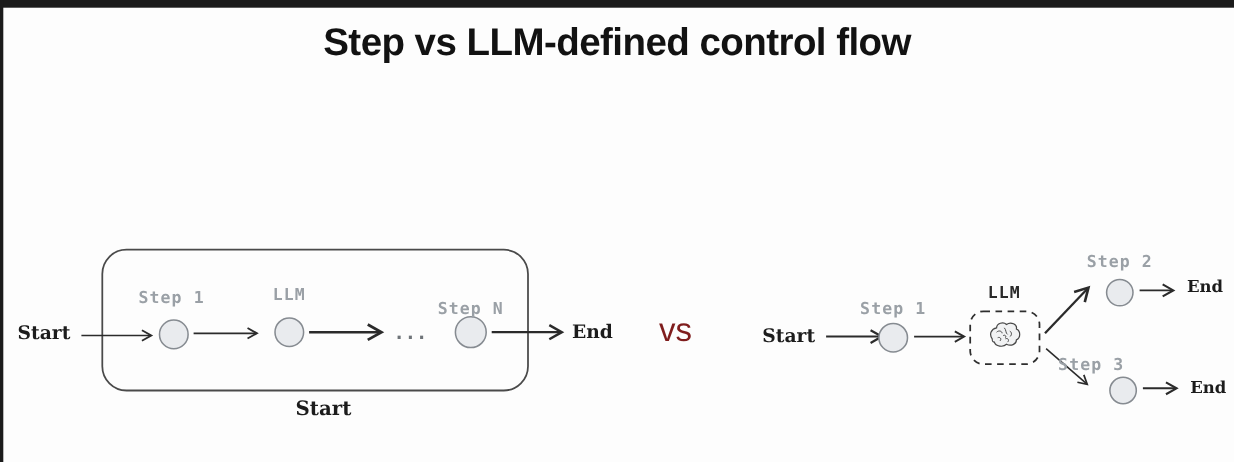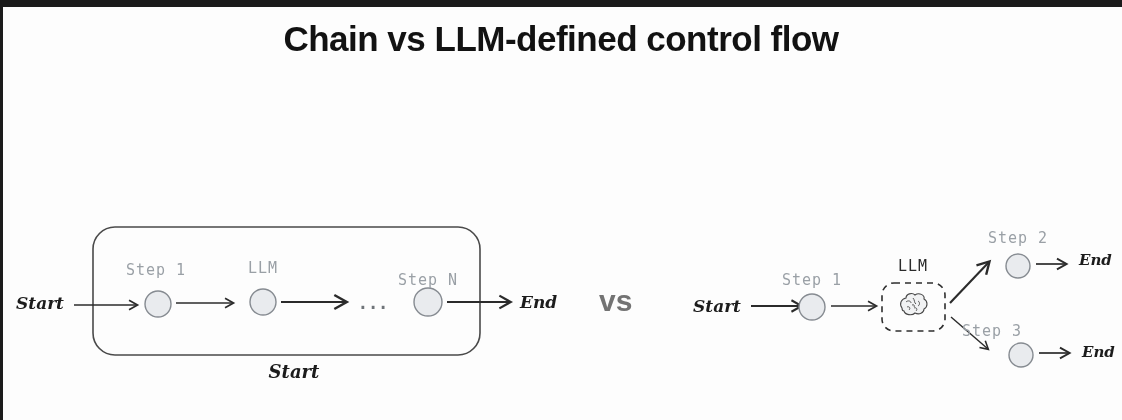--- a/index.html
+++ b/index.html
@@ -23,52 +23,52 @@
   .title{
     position:absolute;left:0;top:19px;width:1122px;
     text-align:center;
     font-size:35px;font-weight:600;letter-spacing:-.5px;
     color:#121212;
   }
   .diagram-svg{position:absolute;left:0;top:0;width:1122px;height:420px;}
   .label{position:absolute;white-space:nowrap;}
   .hand{
     font-family:"DejaVu Serif", serif;
-    font-style:italic;font-weight:700;
+    font-weight:700;
     color:#1c1c1c;font-size:17px;
   }
   .mono{
     font-family:"DejaVu Sans Mono", monospace;
-    font-weight:400;font-size:15px;
+    font-weight:700;font-size:15px;
     color:var(--muted-label);letter-spacing:1px;
   }
   .mono-dark{color:#2b2b2b;}
   .centered{transform:translateX(-50%);}
   .vs{
-    font-size:30px;font-weight:700;color:#737373;letter-spacing:0;
+    font-size:30px;font-weight:400;color:#7f1d1d;letter-spacing:0;
   }
   .dots{
     position:absolute;
     font-family:"DejaVu Sans Mono", monospace;
     font-weight:700;font-size:17px;color:#6f7479;
   }
   .end-small{font-size:15px;}
   
   .node{fill:var(--node-fill);stroke:var(--node-stroke);stroke-width:1.4;}
   .connector{stroke:#2b2b2b;fill:none;}
   .container-box{fill:none;stroke:#4a4a4a;stroke-width:1.6;}
   .dashed-box{fill:none;stroke:#2e2e2e;stroke-width:1.6;stroke-dasharray:6 5;}
 </style>
 </head>
 <body>
 
 <div class="frame-top"></div>
 <div class="frame-left"></div>
 
-<h1 class="title">Chain vs LLM-defined control flow</h1>
+<h1 class="title">Step vs LLM-defined control flow</h1>
 
 <svg class="diagram-svg" viewBox="0 0 1122 420">
   <defs>
     <marker id="arrowhead" viewBox="0 0 12 12" refX="9.5" refY="6" markerWidth="8.5" markerHeight="8.5" orient="auto">
       <path d="M2,1.5 L10,6 L2,10.5" fill="none" stroke="#2b2b2b" stroke-width="1.6"></path>
     </marker>
   </defs>
 
   <g>
     <rect class="container-box" x="93" y="227" width="387" height="128" rx="22" ry="22"></rect>

